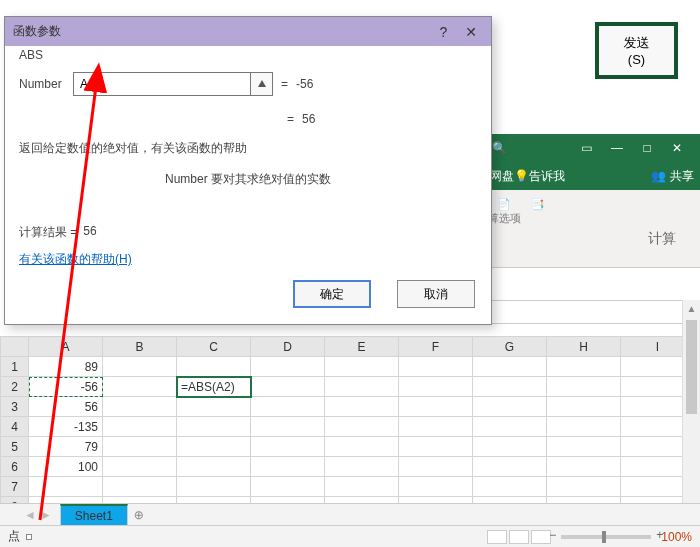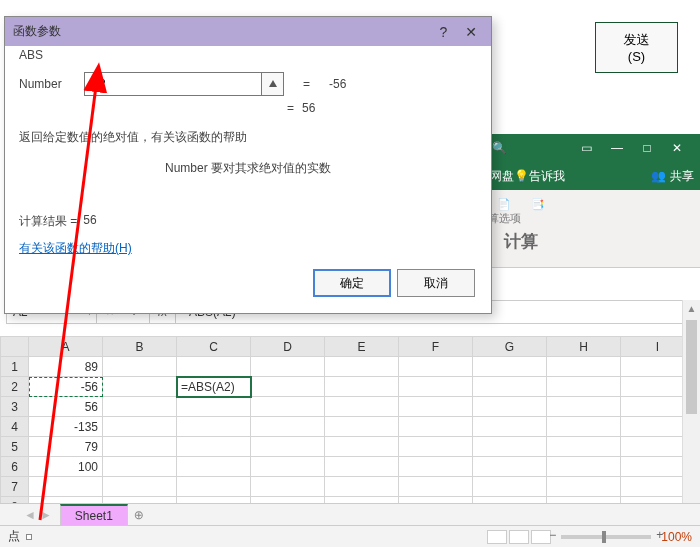--- a/index.html
+++ b/index.html
@@ -1,53 +1,53 @@
 <!DOCTYPE html>
 <html><head>
 <meta charset="utf-8">
 <style>
 * { box-sizing: border-box; margin: 0; padding: 0; font-family: "Microsoft YaHei", "Segoe UI", sans-serif; }
 body { width: 700px; height: 547px; background: #fff; position: relative; overflow: hidden; font-size: 12px; color: #333; }
 
 
 .send-area { position: absolute; right: 22px; top: 22px; width: 120px; }
-.send-btn { border: 1px solid #14532d; background: #f8f8f8; padding: 8px 20px; font-size: 13px; margin-left: 37px; }
+.send-btn { border: 4px solid #14532d; background: #f8f8f8; padding: 8px 20px; font-size: 13px; margin-left: 37px; }
 
 
 .excel-win { position: absolute; right: 0; top: 134px; width: 220px; }
 .excel-titlebar { background: #217346; height: 28px; display: flex; align-items: center; justify-content: flex-end; padding: 0 8px; color: #fff; }
 .excel-titlebar .win-ctl { width: 30px; text-align: center; font-size: 12px; }
 .excel-titlebar .icon { margin-right: auto; margin-left: 4px; }
 .excel-ribbon1 { background: #217346; height: 28px; display: flex; align-items: center; color: #fff; padding-left: 10px; font-size: 12px; }
 .excel-ribbon1 .share { margin-left: auto; margin-right: 6px; display:flex; gap:4px; align-items:center;}
 .excel-ribbon2 { background: #f3f1f0; height: 78px; border-bottom: 1px solid #ccc; padding: 8px 8px 0; color:#666; }
 .rib-items { display:flex; gap:10px; align-items:flex-start; }
 .rib-item { text-align:center; font-size: 11px; color:#777; }
-.rib-caption { text-align: left; padding: 4px 16px 2px; font-size: 17px; color:#666;font-weight:bold; }
+.rib-caption { text-align: right; padding: 4px 16px 2px; font-size: 14px; color:#666; }
 
 
 .dialog { position: absolute; left: 4px; top: 16px; width: 488px; background: #fff; border: 1px solid #888; box-shadow: 4px 4px 10px rgba(0,0,0,.2); z-index: 50; }
 .dlg-title { background: #b4a7d6; padding: 6px 8px; display: flex; align-items: center; }
 .dlg-title-text { font-size: 12px; }
 .dlg-title-r { margin-left: auto; display: flex; gap: 18px; font-size: 14px; padding-right: 6px; }
 .dlg-body { padding: 2px 14px 8px; color: #444; }
 .func-name { font-size: 12px; margin-bottom: 10px; }
-.argrow { display: flex; align-items: center; gap: 15px; margin-bottom: 5px; }
+.argrow { display: flex; align-items: center; gap: 4px; margin-bottom: 16px; }
 .arglabel { min-width: 50px; }
 .arginput { flex: 0 0 200px; display:flex; }
 .arginput input { flex:1; border: 1px solid #777; padding: 4px 6px; font-size: 12px; height:24px; }
 .arginput .refbtn { border:1px solid #777; border-left:none; width:22px; height:24px; background:#f8f8f8; display:flex; align-items:center; justify-content:center; }
 .argeq { margin-left: 4px; }
 .argval { margin-left: 4px; }
 .reseq { margin-left: 268px; display:flex; gap:8px; margin-bottom: 14px; }
 .desc1 { font-size: 12px; margin-bottom: 14px; }
 .desc2 { font-size: 12px; text-align: center; margin-bottom: 36px; }
 .resrow { font-size: 12px; margin-bottom: 10px; display:flex; gap:6px;}
 .help-link { color: #0563c1; text-decoration: underline; font-size: 12px; }
-.dlg-buttons { display: flex; gap: 6px; justify-content: flex-end; padding: 4px 16px 16px; }
+.dlg-buttons { display: flex; gap: 26px; justify-content: flex-end; padding: 4px 16px 16px; }
 .dlg-buttons button { width: 78px; height: 28px; border: 1px solid #888; background: #f6f6f6; font-size: 12px; }
 .dlg-buttons .ok { border: 2px solid #4682d8; }
 
 
 .fx-row { position: absolute; left: 6px; top: 300px; right: 6px; height: 24px; display: flex; align-items: stretch; border: 1px solid #ccc; }
 .namebox { width: 90px; border-right: 1px solid #ccc; display: flex; align-items: center; padding: 0 6px; font-size: 12px; position:relative; }
 .namebox .dd { position:absolute; right:2px; font-size:9px; color:#888;}
 .fx-btns { display: flex; align-items: center; border-right: 1px solid #ccc; }
 .fx-btns span { width: 26px; text-align: center; color: #666; font-size: 12px; }
 .fx-label { width: 26px; display:flex; align-items:center; justify-content:center; font-style: italic; color:#666; border-right:1px solid #ccc; }
@@ -62,21 +62,21 @@
 .grid td { height: 20px; padding: 0 4px; text-align: right; }
 .grid td.l { text-align: left; }
 .col-rh { width: 28px; }
 .col { width: 74px; }
 .marching { outline: 1.5px dashed #107c41; outline-offset: -1px; background: #fff; }
 .active-cell { outline: 2px solid #217346; outline-offset: -1px; text-align: left !important; background:#fff; }
 
 
 .sheet-bar { position: absolute; left: 0; right: 0; bottom: 22px; height: 22px; background: #f3f3f3; border-top: 1px solid #ccc; display: flex; align-items: center; padding-left: 24px; font-size: 12px; }
 .sheet-nav { display:flex; gap:4px; color:#bbb; margin-right:8px; }
-.sheet-tab { background: #f0abfc; border: 1px solid #ccc; border-bottom: none; padding: 3px 14px; border-top: 2px solid #217346; }
+.sheet-tab { background: #0ea5e9; border: 1px solid #ccc; border-bottom: none; padding: 3px 14px; border-top: 2px solid #217346; }
 .sheet-add { width: 22px; text-align: center; color: #888; }
 
 
 .status { position: absolute; left: 0; right: 0; bottom: 0; height: 22px; background: #f3f3f3; border-top: 1px solid #ccc; display: flex; align-items: center; padding: 0 8px; font-size: 12px; }
 .status-left { display:flex; gap:6px; align-items:center;}
 .status-dot { width:6px; height:6px; border:1px solid #888; background:#fff;}
 .status-r { margin-left: auto; display: flex; align-items: center; gap: 10px; }
 .view-btns { display:flex; gap:2px; }
 .view-btns span { width:20px; height:14px; border:1px solid #ccc; background:#fff; display:inline-block;}
 .zoom-slider { width: 90px; height: 4px; background: #ccc; position: relative; }

